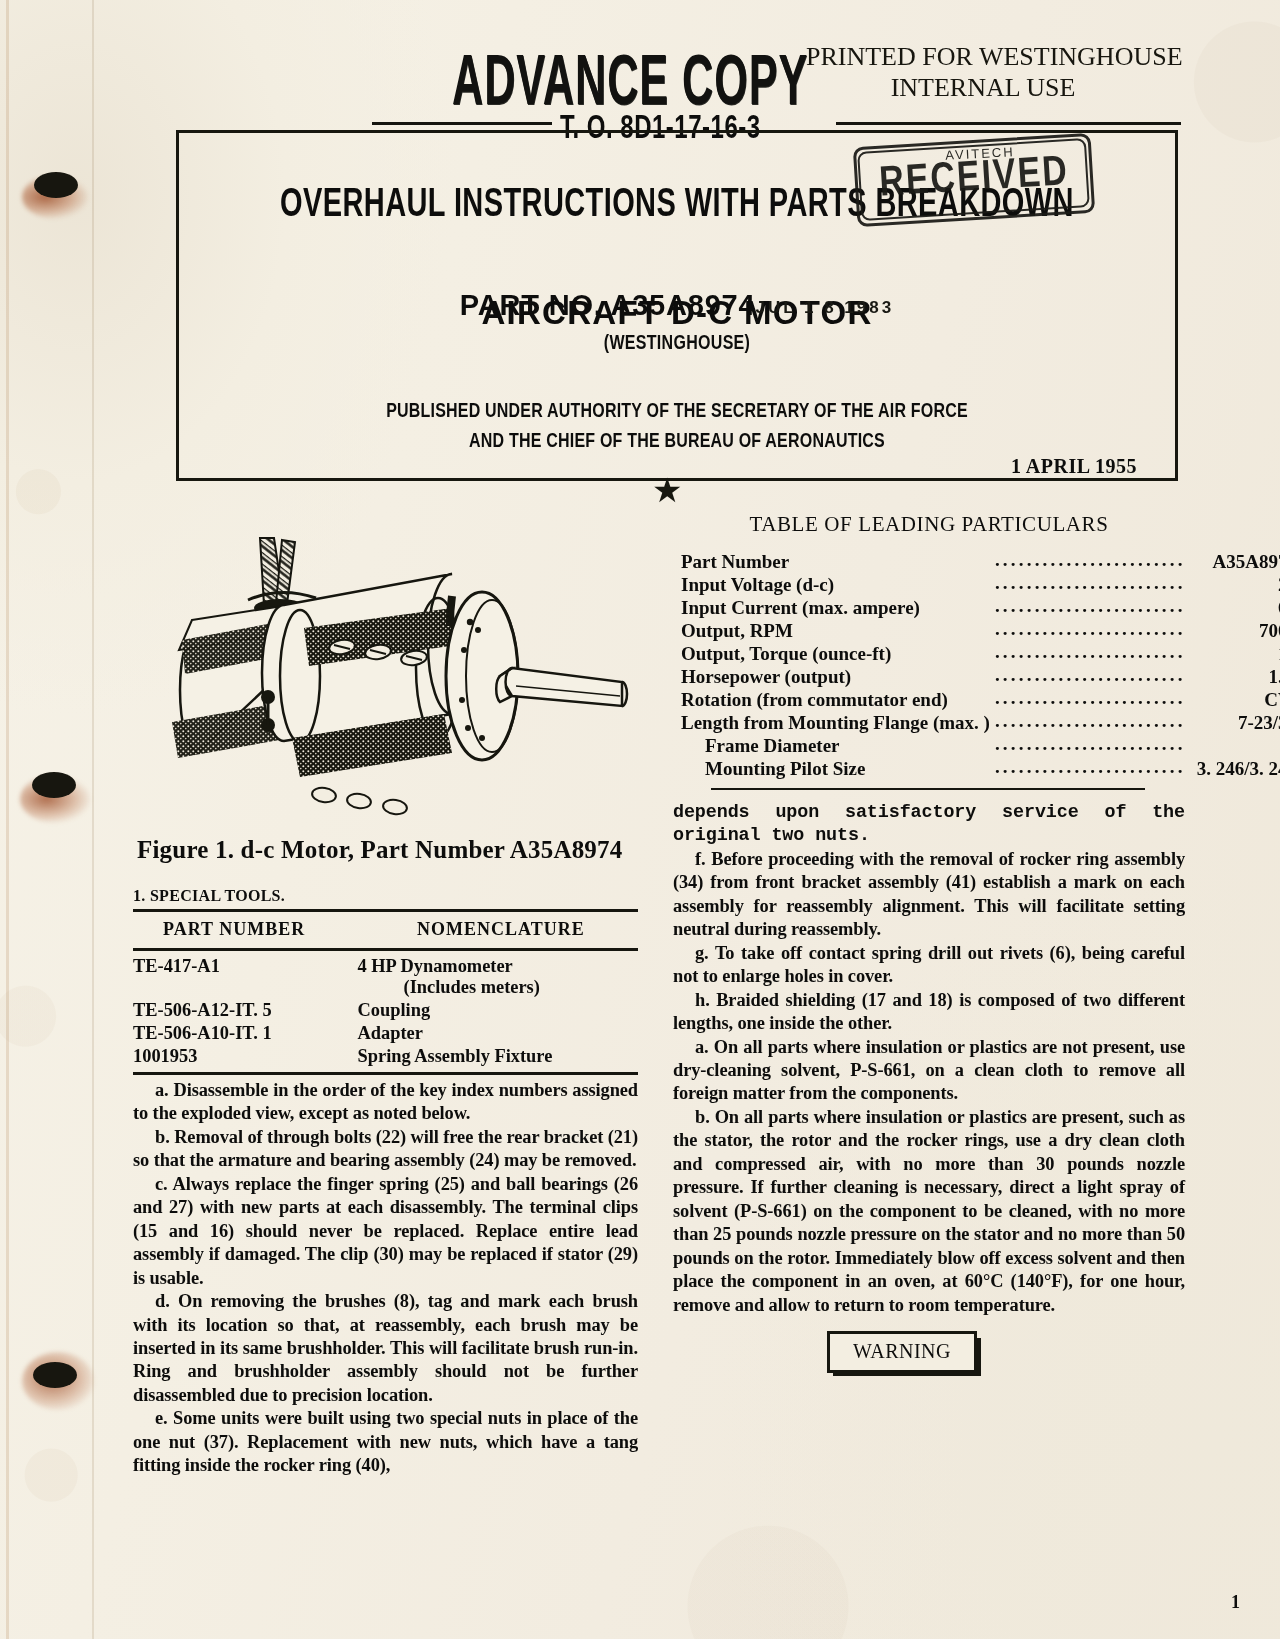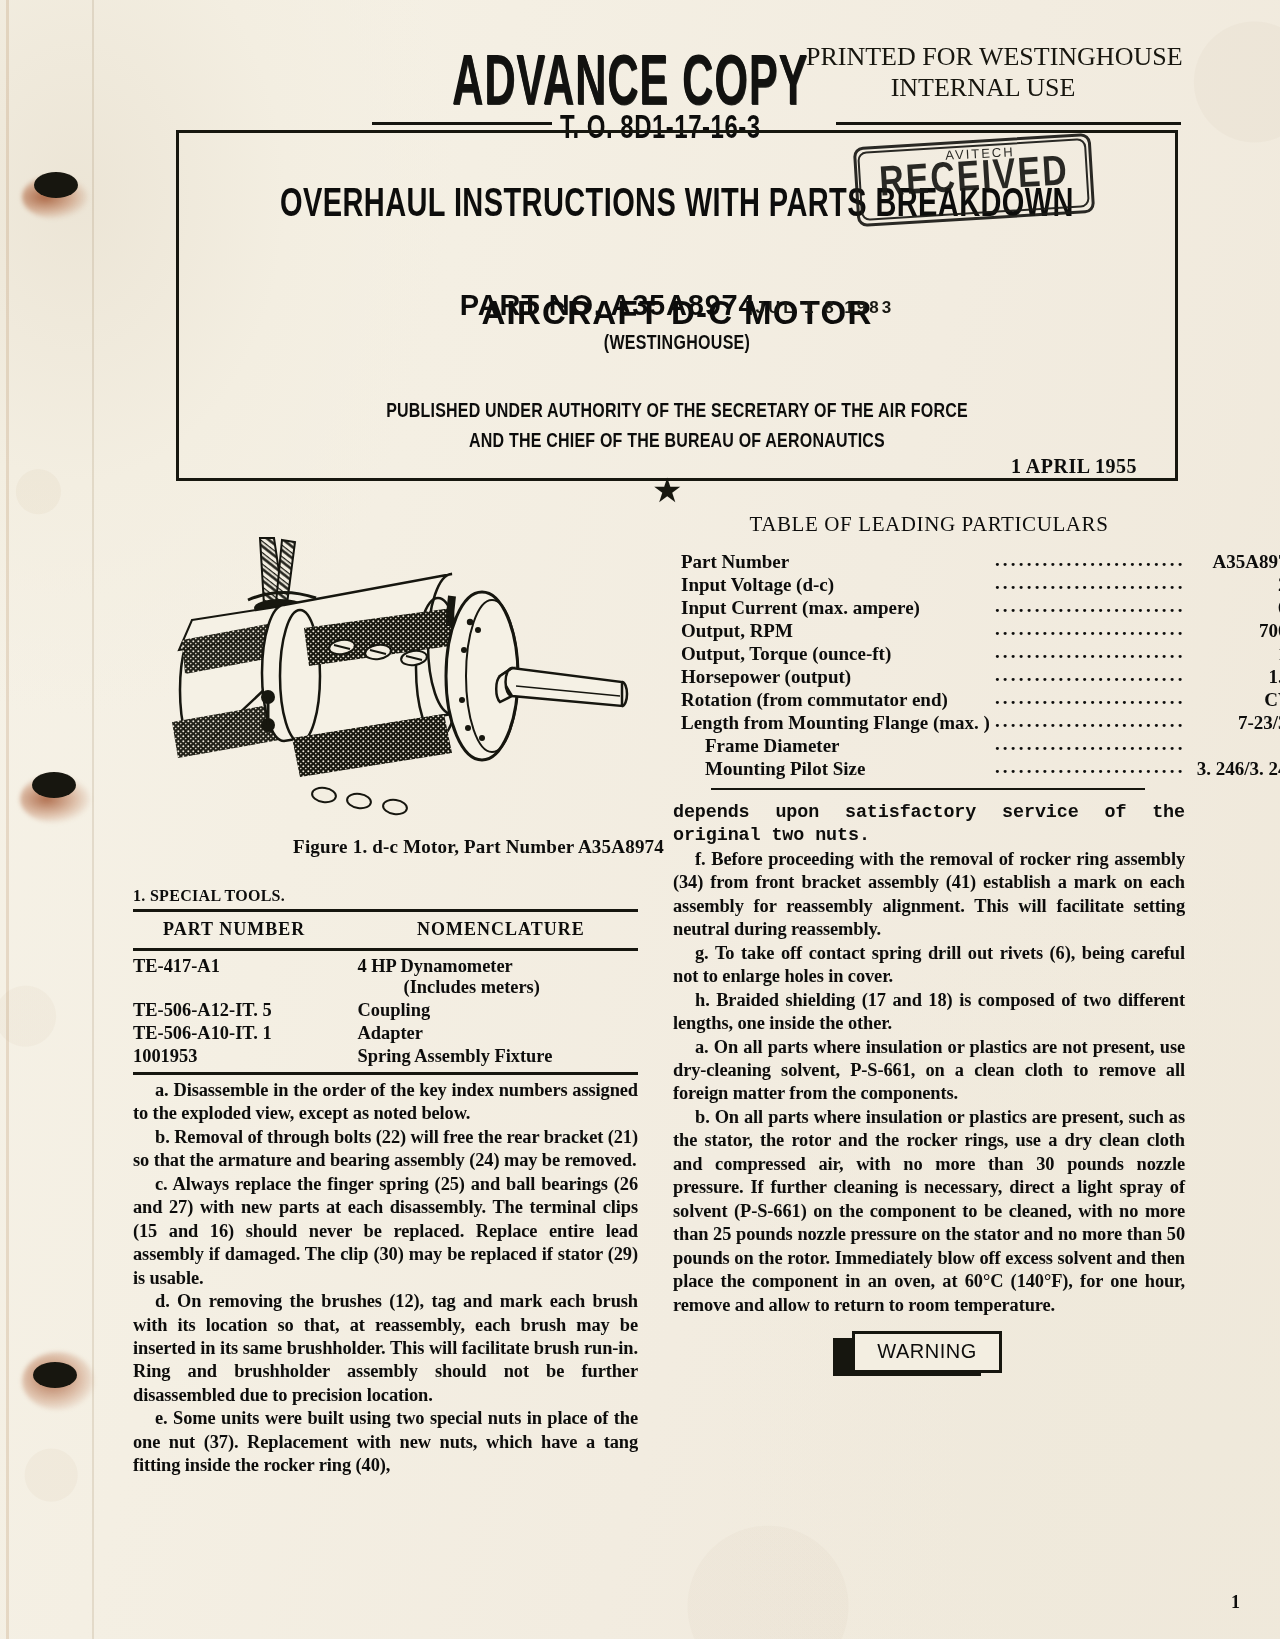--- a/index.html
+++ b/index.html
@@ -66,22 +66,22 @@
   .recvstamp .avitech{position:absolute;left:60px;top:6px;width:130px;text-align:center;
     font-family:"Liberation Sans",sans-serif;font-size:13px;letter-spacing:2px;transform:rotate(-3deg);}
   .recvstamp .frame{position:absolute;inset:0;border:3px solid #1a1a16;border-radius:10px;
     transform:rotate(-3.5deg);}
   .recvstamp .frame2{position:absolute;left:4px;top:5px;right:5px;bottom:6px;border:2px solid #1a1a16;
     border-radius:9px;transform:rotate(-3.5deg);}
   
   .star{position:absolute;left:652px;top:474px;font-size:34px;line-height:1;color:#17170f;}
   
   .figwrap{position:absolute;left:152px;top:500px;width:500px;height:330px;}
-  .figcap{position:absolute;left:144px;top:836px;width:520px;text-align:right;
-    font-family:"Liberation Serif",serif;font-weight:bold;font-size:19px;letter-spacing:.2px;}
+  .figcap{position:absolute;left:137px;top:836px;width:520px;text-align:left;
+    font-family:"Liberation Serif",serif;font-weight:bold;font-size:25px;letter-spacing:.2px;}
   
   .colL{position:absolute;left:133px;top:878px;width:505px;}
   .colR{position:absolute;left:673px;top:512px;width:512px;}
   .sec{font-family:"Liberation Serif",serif;font-weight:bold;font-size:16px;
     letter-spacing:.3px;margin:9px 0 3px 0;}
   p.body{font-family:"Liberation Serif",serif;font-weight:bold;font-size:18.4px;
     line-height:1.275;margin:0;text-align:justify;text-indent:22px;letter-spacing:-.1px;}
   p.body.noind{text-indent:0;font-family:Liberation Mono, monospace;}
   
   .rule{height:3px;background:#16160f;margin:4px 0;}
@@ -104,21 +104,21 @@
   .tlp td.dots{width:100%;overflow:hidden;padding:0 5px;}
   .tlp td.dots span{display:block;overflow:hidden;white-space:nowrap;letter-spacing:3.2px;
     transform:translateY(-3px);}
   .tlp td.val{text-align:right;padding-left:6px;}
   .tlp-rule{height:2px;background:#16160f;margin:7px 40px 11px 38px;}
   
   .warnbox{position:relative;width:148px;margin:14px auto 10px 154px;}
   .warnbox .shadow{position:absolute;left:6px;top:7px;width:148px;height:38px;background:#16160f;}
   .warnbox .inner{position:relative;width:144px;height:36px;border:3px solid #16160f;
     background:#f3eee1;display:flex;align-items:center;justify-content:center;
-    font-family:Liberation Sans, sans-serif;font-size:20px;letter-spacing:.5px;margin-left:25px;}
+    font-family:Liberation Serif, serif;font-size:20px;letter-spacing:.5px;}
   .pageno{position:absolute;right:40px;top:1592px;font-family:"Liberation Serif",serif;
     font-weight:bold;font-size:18px;}
 </style>
 </head>
 <body>
 
 <div id="page">
   <div class="grain"></div>
   <div class="vstripe"></div>
   <div class="vstripe2"></div>
@@ -271,21 +271,21 @@
           <td>1001953</td>
           <td class="c2">Spring Assembly Fixture</td>
         </tr>
       </tbody>
     </table>
     <div class="rule"></div>
 
     <p class="body">a.  Disassemble in the order of the key index numbers assigned to the exploded view, except as noted below.</p>
     <p class="body">b.  Removal of through bolts (22) will free the rear bracket (21) so that the armature and bearing assembly (24) may be removed.</p>
     <p class="body">c.  Always replace the finger spring (25) and ball bearings (26 and 27) with new parts at each disassembly.  The terminal clips (15 and 16) should never be replaced.  Replace entire lead assembly if damaged.  The clip (30) may be replaced if stator (29) is usable.</p>
-    <p class="body">d.  On removing the brushes (12), tag and mark each brush with its location so that, at reassembly, each brush may be inserted in its same brushholder.  This will facilitate brush run-in.  Ring and brushholder assembly should not be further disassembled due to precision location.</p>
+    <p class="body">d.  On removing the brushes (8), tag and mark each brush with its location so that, at reassembly, each brush may be inserted in its same brushholder.  This will facilitate brush run-in.  Ring and brushholder assembly should not be further disassembled due to precision location.</p>
     <p class="body">e.  Some units were built using two special nuts in place of the one nut (37). Replacement with new nuts, which have a tang fitting inside the rocker ring (40),</p>
   </div>
 
   <div class="colR">
     <div class="tlp-title">TABLE OF LEADING PARTICULARS</div>
     <table class="tlp">
       <tbody>
         <tr>
           <td class="lbl">Part Number</td>
           <td class="dots">

